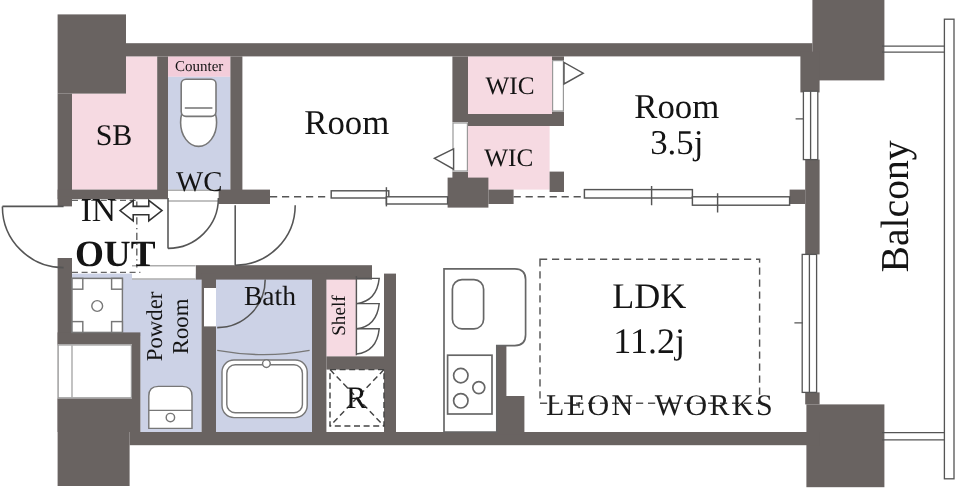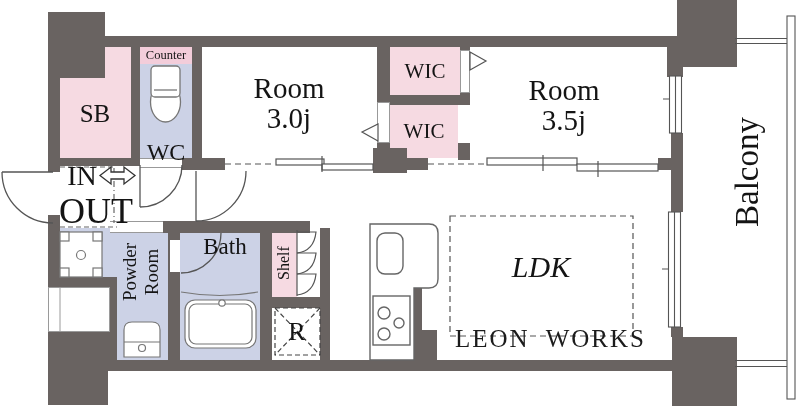--- a/index.html
+++ b/index.html
@@ -186,39 +186,39 @@
       <rect x="787" y="16" width="8" height="383" fill="#fff"></rect>
       <path d="M735,38.5 H787 M735,43.5 H787 M735,360.5 H787 M735,366.5 H787" fill="none"></path>
     </g>
   </svg>
 
   <div class="lbl" style="left:95px;top:114px;font-size:25px;">SB</div>
   <div class="lbl" style="left:166px;top:56px;font-size:12.5px;text-align:right;">Counter</div>
   <div class="lbl" style="left:166px;top:141px;font-size:24px;margin-top:12px;">WC</div>
   <div class="lbl" style="left:289px;top:103px;font-size:29px;">
     <span>Room</span><br>
-    <span>3.0j</span>
   </div>
   <div class="lbl" style="left:425px;top:71px;font-size:21px;">WIC</div>
   <div class="lbl" style="left:424px;top:131px;font-size:21px;">WIC</div>
   <div class="lbl" style="left:564px;top:105px;font-size:29px;">
     <span>Room</span><br>
     <span>3.5j</span>
   </div>
   <div class="lbl" style="left:82px;top:176px;font-size:28px;">IN</div>
-  <div class="lbl" style="left:96px;top:212px;font-size:36px;">OUT</div>
+  <div class="lbl" style="left:96px;top:212px;font-size:31px;font-weight:bold;">OUT</div>
   <div class="lbl rot" style="left:141px;top:272px;font-size:19px;line-height:22px;">
     <span>Powder</span><br>
     <span>Room</span>
   </div>
   <div class="lbl" style="left:225px;top:247px;font-size:23px;">Bath</div>
   <div class="lbl rot" style="left:284px;top:263px;font-size:16px;">Shelf</div>
   <div class="lbl" style="left:297px;top:332px;font-size:26px;">R</div>
-  <div class="lbl" style="left:541px;top:266px;font-size:30px;line-height:37px;font-style:italic;">
+  <div class="lbl" style="left:541px;top:266px;font-size:30px;line-height:37px;">
     <span>LDK</span><br>
+    <span>11.2j</span>
   </div>
   <div class="lbl rot" style="left:747px;top:172px;font-size:33px;">Balcony</div>
   <div class="watermark">
     <span>LEON</span>
     <span>WORKS</span>
   </div>
 
 </div>
 
 </body></html>

